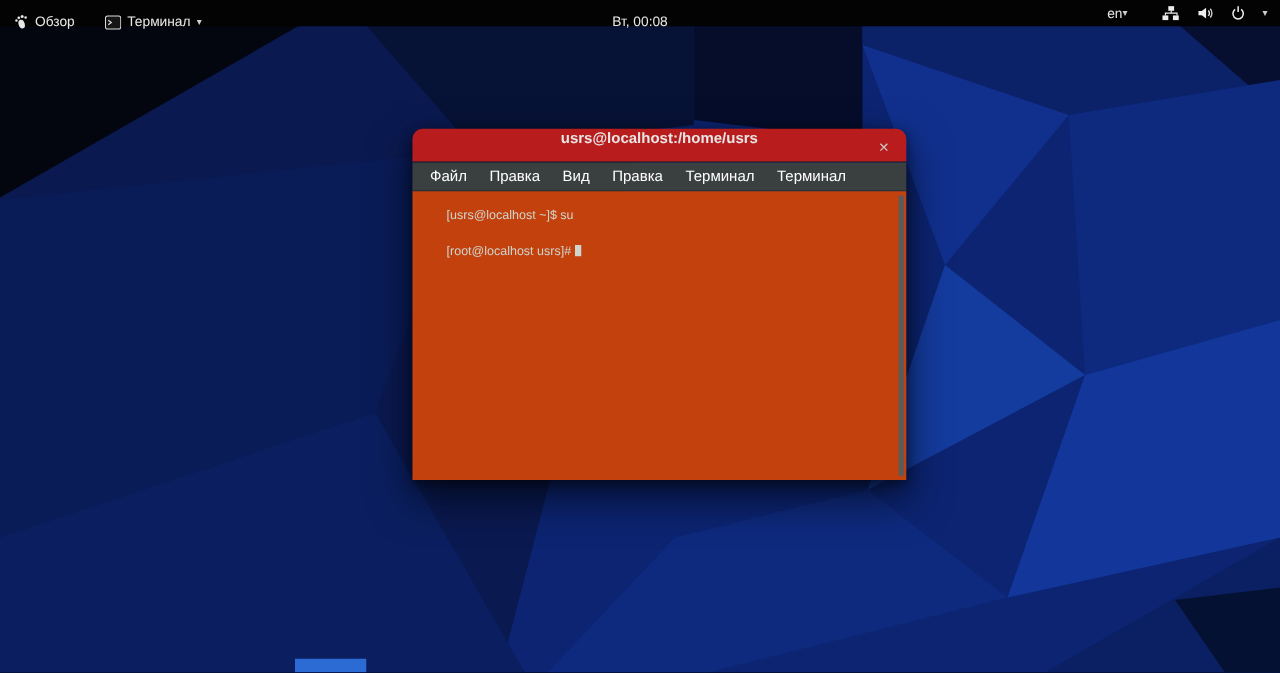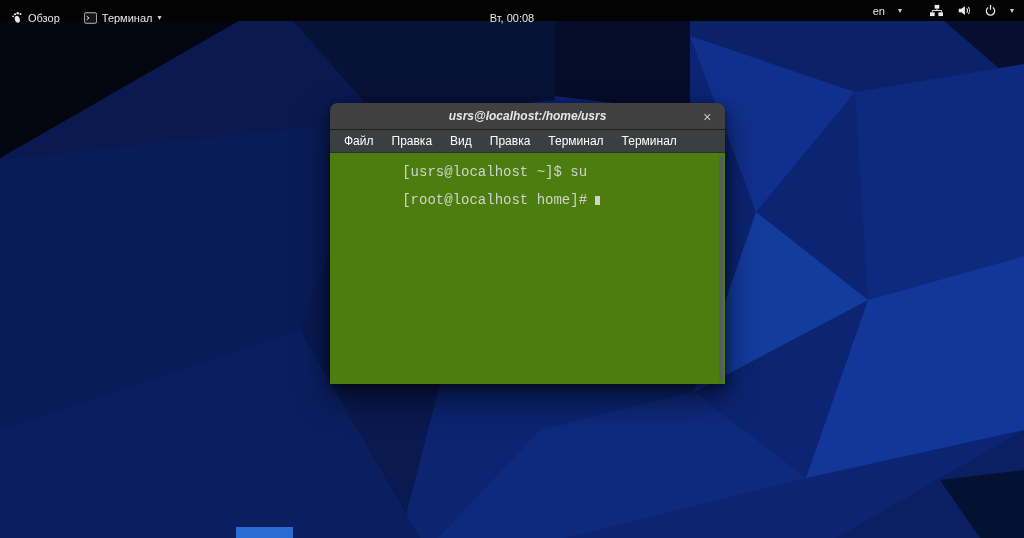--- a/index.html
+++ b/index.html
@@ -13,51 +13,51 @@
 
   
   .topbar {
     position:absolute; top:0; left:0; right:0; height:21px; background:#030303;
     color:#e8e8e8; font-size:11px; display:flex; align-items:center; z-index:20;
   }
   .tb-left { display:flex; align-items:center; gap:16px; padding-left:6px; }
   .tb-item { display:flex; align-items:center; gap:5px; height:21px; padding:0 4px; cursor:default;margin-top:14px; }
   .tb-center { position:absolute; left:50%; transform:translateX(-50%); top:0; height:21px; display:flex; align-items:center; }
   .tb-right { margin-left:auto; display:flex; align-items:center; gap:13px; padding-right:10px; height:21px; }
-  .kbd-layout { display:flex; align-items:center; gap:13px; margin-right:14px; }
+  .kbd-layout { display:flex; align-items:center; gap:0; margin-right:14px; }
   .caret { font-size:8px; color:#cfcfcf; line-height:1; }
   .tb-icon { display:flex; align-items:center; }
 
   
   .window {
     position:absolute; left:330px; top:103px; width:395px; z-index:10;
     border-radius:8px 8px 0 0;
     box-shadow:0 14px 34px rgba(0,0,0,.6), 0 3px 9px rgba(0,0,0,.45);
   }
   .titlebar {
-    height:27px; background:#404040; border-bottom:1px solid #1f1f1f;
+    height:27px; background:#b91c1c; border-bottom:1px solid #1f1f1f;
     border-radius:8px 8px 0 0; position:relative;
-    display:flex; align-items:center; justify-content:center;
-    color:#e6e6e6; font-size:12px; font-weight:700;font-style:italic;
+    display:flex; align-items:flex-start; justify-content:center;
+    color:#e6e6e6; font-size:12px; font-weight:700;
   }
   .close-btn {
     position:absolute; right:9px; top:0; height:27px; width:18px;
     display:flex; align-items:center; justify-content:center;
     color:#c8c8c8; font-size:14px; font-weight:400; cursor:default;
   }
   .menubar {
     height:23px; background:#3a3f40; border-bottom:1px solid #2c3031;
     display:flex; align-items:center; padding:0 5px;
     color:#ffffff; font-size:12px;
   }
   .menu-item { padding:3px 9px; cursor:default; border-radius:2px; }
   .term-body {
-    position:relative; height:231px; background:#4d7c0f;
+    position:relative; height:231px; background:#c2410c;
     padding:5px 12px 5px 5px;
-    font-family:Liberation Mono, monospace; font-size:14px; line-height:9.6px;
+    font-family:Liberation Sans, sans-serif; font-size:10px; line-height:9.6px;
     color:#cfd4cf; overflow:hidden; cursor:text;
   }
   .term-line { white-space:pre; }
   .cursor {
     display:inline-block; width:5px; height:9px; background:#cfd4cf;
     vertical-align:-1px;
   }
   .scrollbar {
     position:absolute; top:2px; right:2px; bottom:2px; width:4px;
   }
@@ -166,21 +166,21 @@
       <span class="menu-item">Правка</span>
       <span class="menu-item">Терминал</span>
       <span class="menu-item">Терминал</span>
     </div>
 
     <div class="term-body">
       <div class="term-line">
         <span>[usrs@localhost ~]$ su</span>
       </div>
       <div class="term-line">
-        <span>[root@localhost home]# </span><span class="cursor"></span>
+        <span>[root@localhost usrs]# </span><span class="cursor"></span>
       </div>
       <div class="scrollbar">
         <div class="scroll-thumb"></div>
       </div>
     </div>
   </div>
 
 </div>
 
 </body></html>

